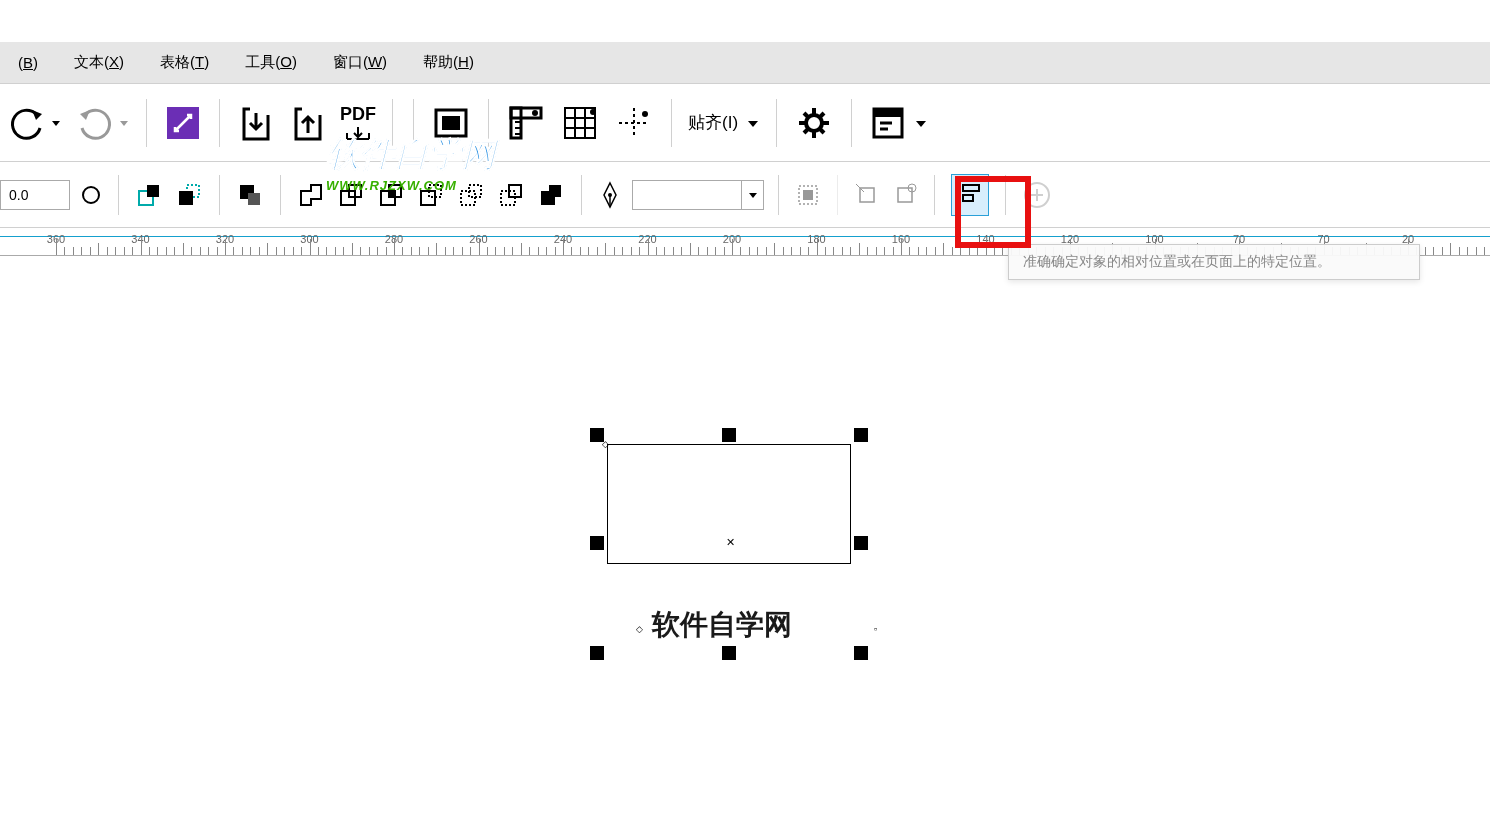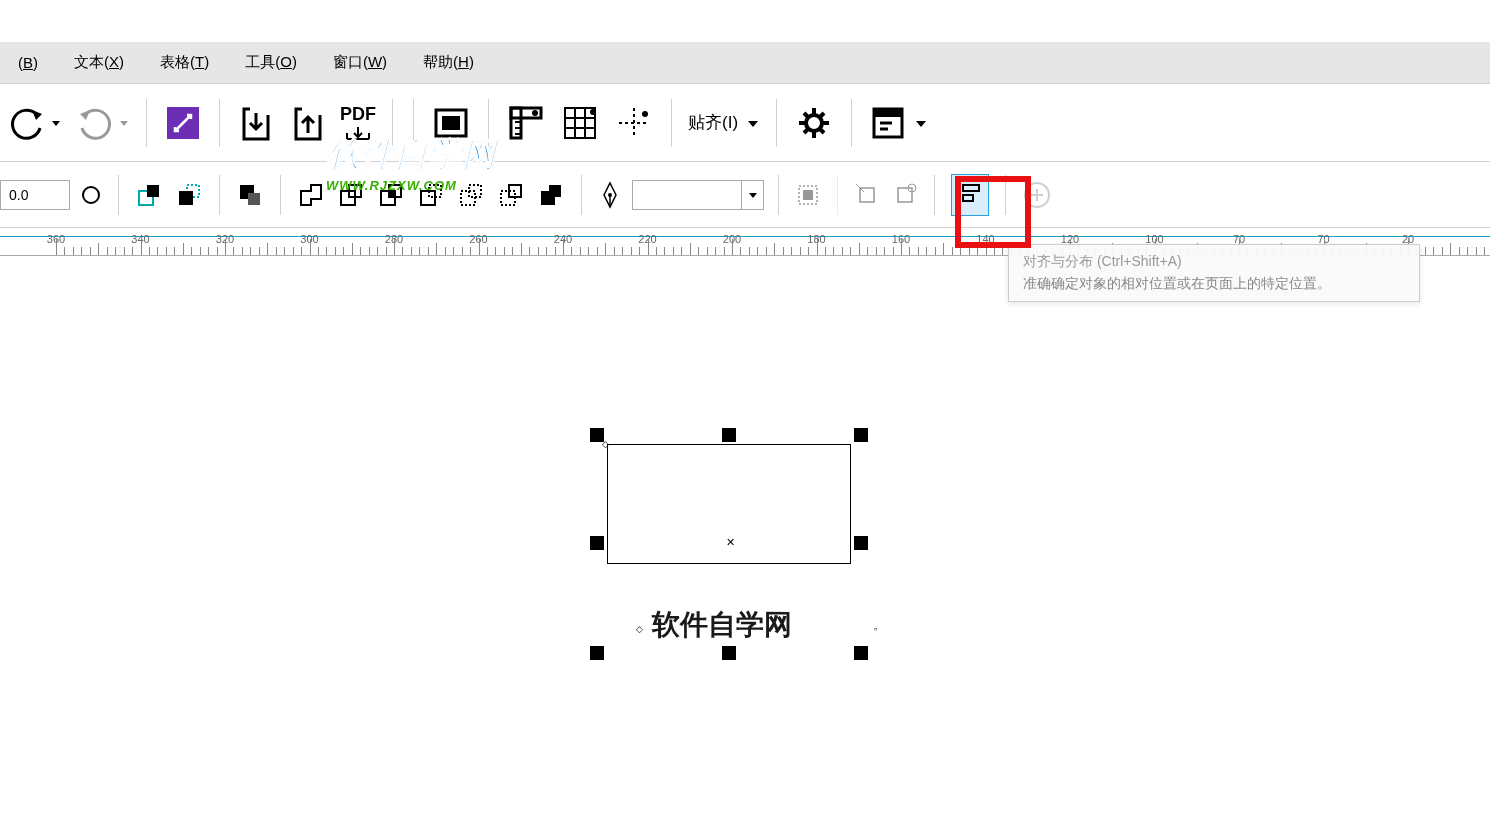--- a/index.html
+++ b/index.html
@@ -534,21 +534,20 @@
   <div class="sel-handle" style="left:722px;top:390px;"></div>
   <div class="sel-handle" style="left:854px;top:390px;"></div>
 
   <div class="text-obj" style="left:652px;top:350px;">软件自学网</div>
 
   <div style="position:absolute;left:636px;top:368px;font-size:9px;color:#000;">◇</div>
   <div style="position:absolute;left:874px;top:368px;font-size:9px;color:#000;">▫</div>
 </div>
 
 <div class="tooltip" style="left:1008px;top:244px;width:412px;">
-  <div class="tt-title">对齐与分布 (Ctrl+Shift+A)</div>
   <div>准确确定对象的相对位置或在页面上的特定位置。</div>
 </div>
 
 <div class="red-box" style="left:955px;top:176px;width:76px;height:72px;"></div>
 
 <div class="watermark" style="left:326px;top:132px;">
   <div class="wm-main">软件自学网</div>
   <div class="wm-sub">WWW.RJZXW.COM</div>
 </div>
 

